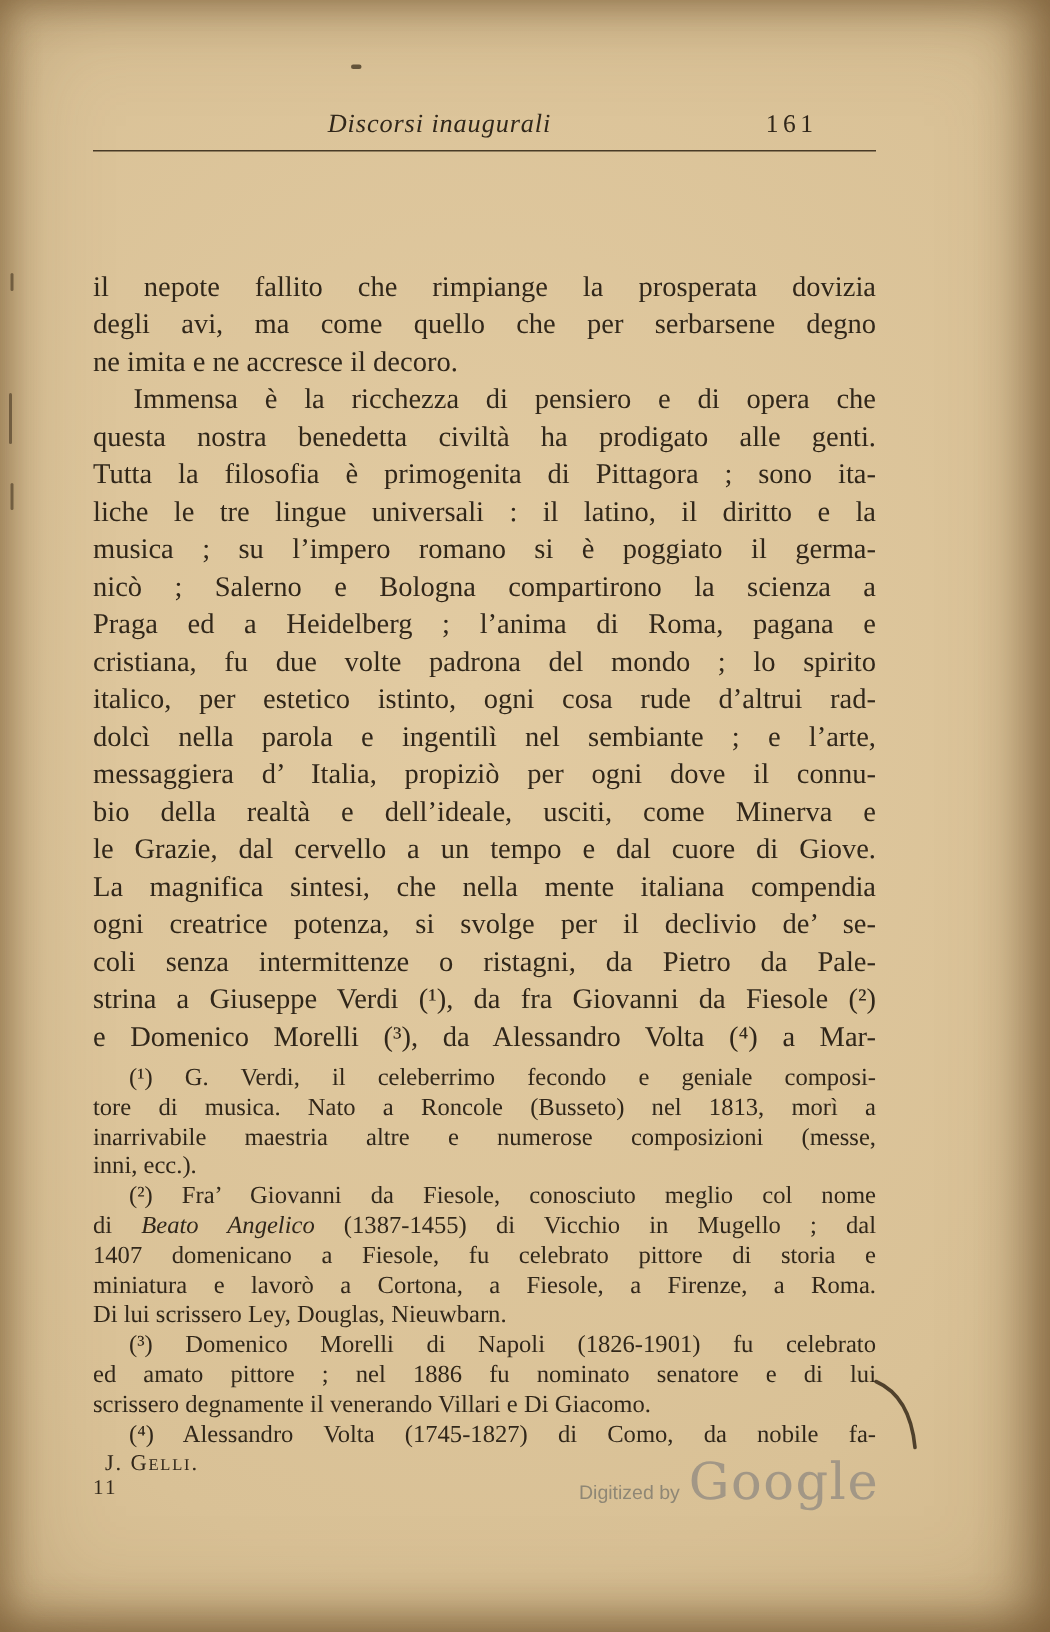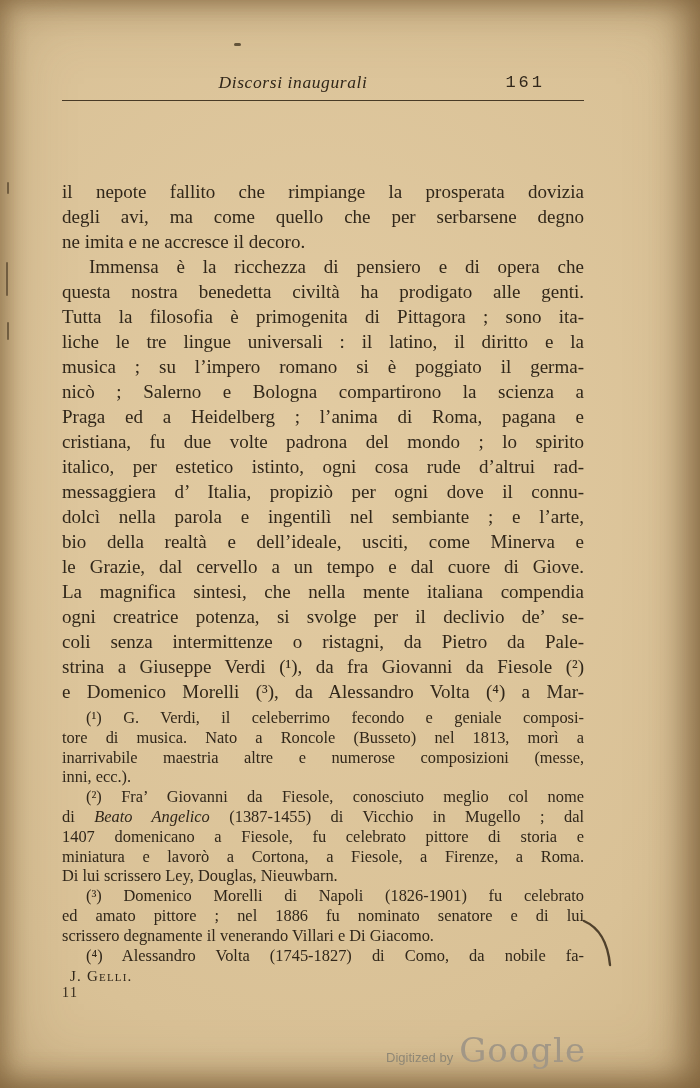--- a/index.html
+++ b/index.html
@@ -11,21 +11,21 @@
   }
   .vignette { position:absolute; inset:0; pointer-events:none;
     box-shadow: inset 0 0 70px rgba(110,80,40,.35), inset -16px 0 32px rgba(95,65,32,.45),
                 inset 8px 0 20px rgba(110,80,40,.25), inset 0 -12px 26px rgba(110,80,40,.30); }
   .textblock { position:absolute; left:62px; width:522px; }
 
   
   .header { top:72px; height:26px; }
   .running-title { position:absolute; left:0; right:60px; text-align:center;
     font-style:italic; font-size:17.5px; letter-spacing:.6px; }
-  .page-number { position:absolute; right:39px; top:1px; font-size:17px; letter-spacing:3px;font-family:Liberation Mono, monospace; }
+  .page-number { position:absolute; right:39px; top:1px; font-size:17px; letter-spacing:3px; }
   .rule { top:100px; border-top:1.7px solid rgba(46,34,18,.85); height:0; }
 
   
   .bodytext { top:131px;margin-top:48px; }
   .pline { font-size:19px; line-height:25px; text-align:justify; text-align-last:justify;
     white-space:normal; }
   .pline.flush { text-align-last:left; }
   .pline.indent { text-indent:27px; }
   .it { font-style:italic;font-family:Liberation Serif, serif; }
 
@@ -33,21 +33,21 @@
   .footnotes { top:708px; }
   .footnotes .pline { font-size:16.4px; line-height:19.8px; }
   .footnotes .pline.indent { text-indent:24px; }
 
   
   .footer { top:968px; display:flex; justify-content:space-between; align-items:baseline;flex-direction:column; }
   .sig { font-variant:small-caps; letter-spacing:1.2px; font-size:15px; padding-left:8px; }
   .sheetmark { font-size:14px; letter-spacing:1.5px; padding-right:55px; }
 
   
-  .watermark { position:absolute; left:386px; top:1030px; display:flex; align-items:baseline; gap:6px;justify-content:space-between; }
+  .watermark { position:absolute; left:386px; top:968px; display:flex; align-items:baseline; gap:6px;justify-content:space-between; }
   .wm-prefix { font-family:"Liberation Sans","DejaVu Sans",sans-serif; font-size:13px; color:#8f8775; }
   .wm-logo { font-family:"DejaVu Serif",serif; font-size:34px; color:#a29786; letter-spacing:1px; }
 
   
   .artifact { position:absolute; background:rgba(58,44,26,.55); width:2px; border-radius:1px; }
   .dash1 { left:7px; top:182px; height:12px; }
   .dash2 { left:6px; top:262px; height:34px; }
   .dash3 { left:7px; top:322px; height:18px; }
   .dot   { position:absolute; left:234px; top:43px; width:7px; height:3px;
            background:rgba(50,38,20,.7); border-radius:2px; }
@@ -82,22 +82,22 @@
     <div class="para">
         <div class="pline indent">Immensa è la ricchezza di pensiero e di opera che</div>
         <div class="pline">questa nostra benedetta civiltà ha prodigato alle genti.</div>
         <div class="pline">Tutta la filosofia è primogenita di Pittagora ; sono ita-</div>
         <div class="pline">liche le tre lingue universali : il latino, il diritto e la</div>
         <div class="pline">musica ; su l’impero romano si è poggiato il germa-</div>
         <div class="pline">nicò ; Salerno e Bologna compartirono la scienza a</div>
         <div class="pline">Praga ed a Heidelberg ; l’anima di Roma, pagana e</div>
         <div class="pline">cristiana, fu due volte padrona del mondo ; lo spirito</div>
         <div class="pline">italico, per estetico istinto, ogni cosa rude d’altrui rad-</div>
+        <div class="pline">dolcì nella parola e ingentilì nel sembiante ; e l’arte,</div>
         <div class="pline">messaggiera d’ Italia, propiziò per ogni dove il connu-</div>
-        <div class="pline">dolcì nella parola e ingentilì nel sembiante ; e l’arte,</div>
         <div class="pline">bio della realtà e dell’ideale, usciti, come Minerva e</div>
         <div class="pline">le Grazie, dal cervello a un tempo e dal cuore di Giove.</div>
         <div class="pline">La magnifica sintesi, che nella mente italiana compendia</div>
         <div class="pline">ogni creatrice potenza, si svolge per il declivio de’ se-</div>
         <div class="pline">coli senza intermittenze o ristagni, da Pietro da Pale-</div>
         <div class="pline">strina a Giuseppe Verdi (¹), da fra Giovanni da Fiesole (²)</div>
         <div class="pline">e Domenico Morelli (³), da Alessandro Volta (⁴) a Mar-</div>
       </div>
   </div>
 

